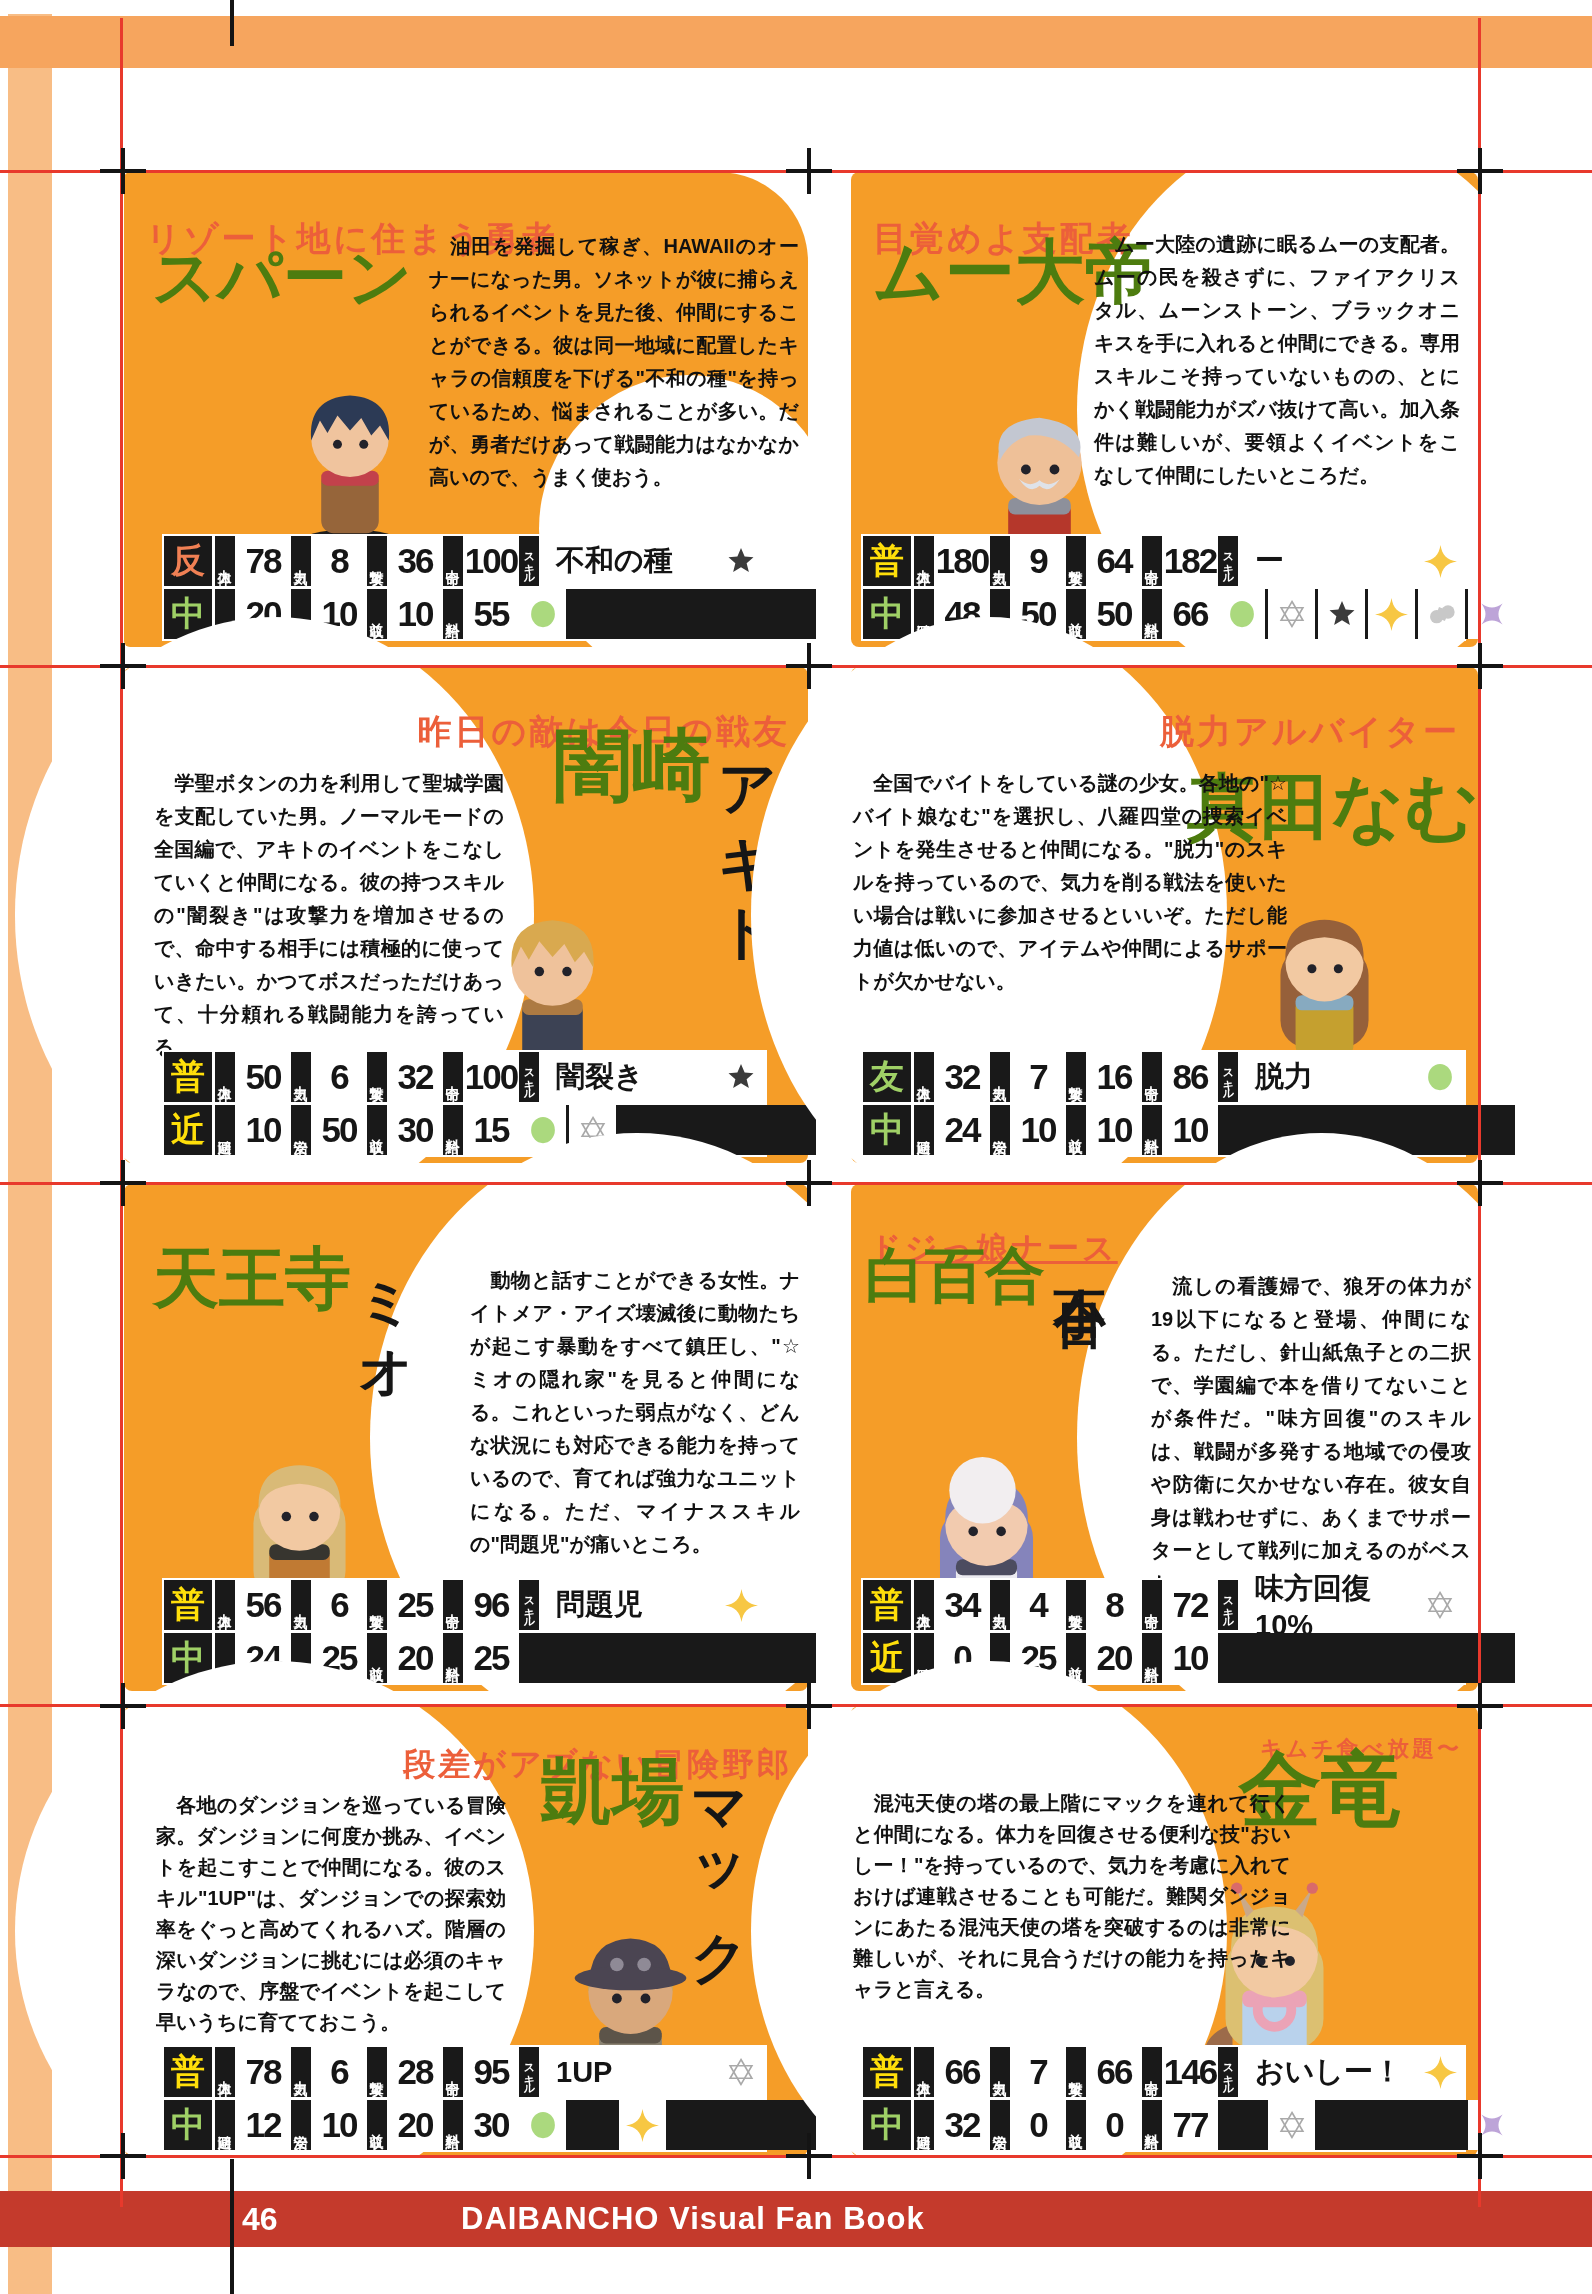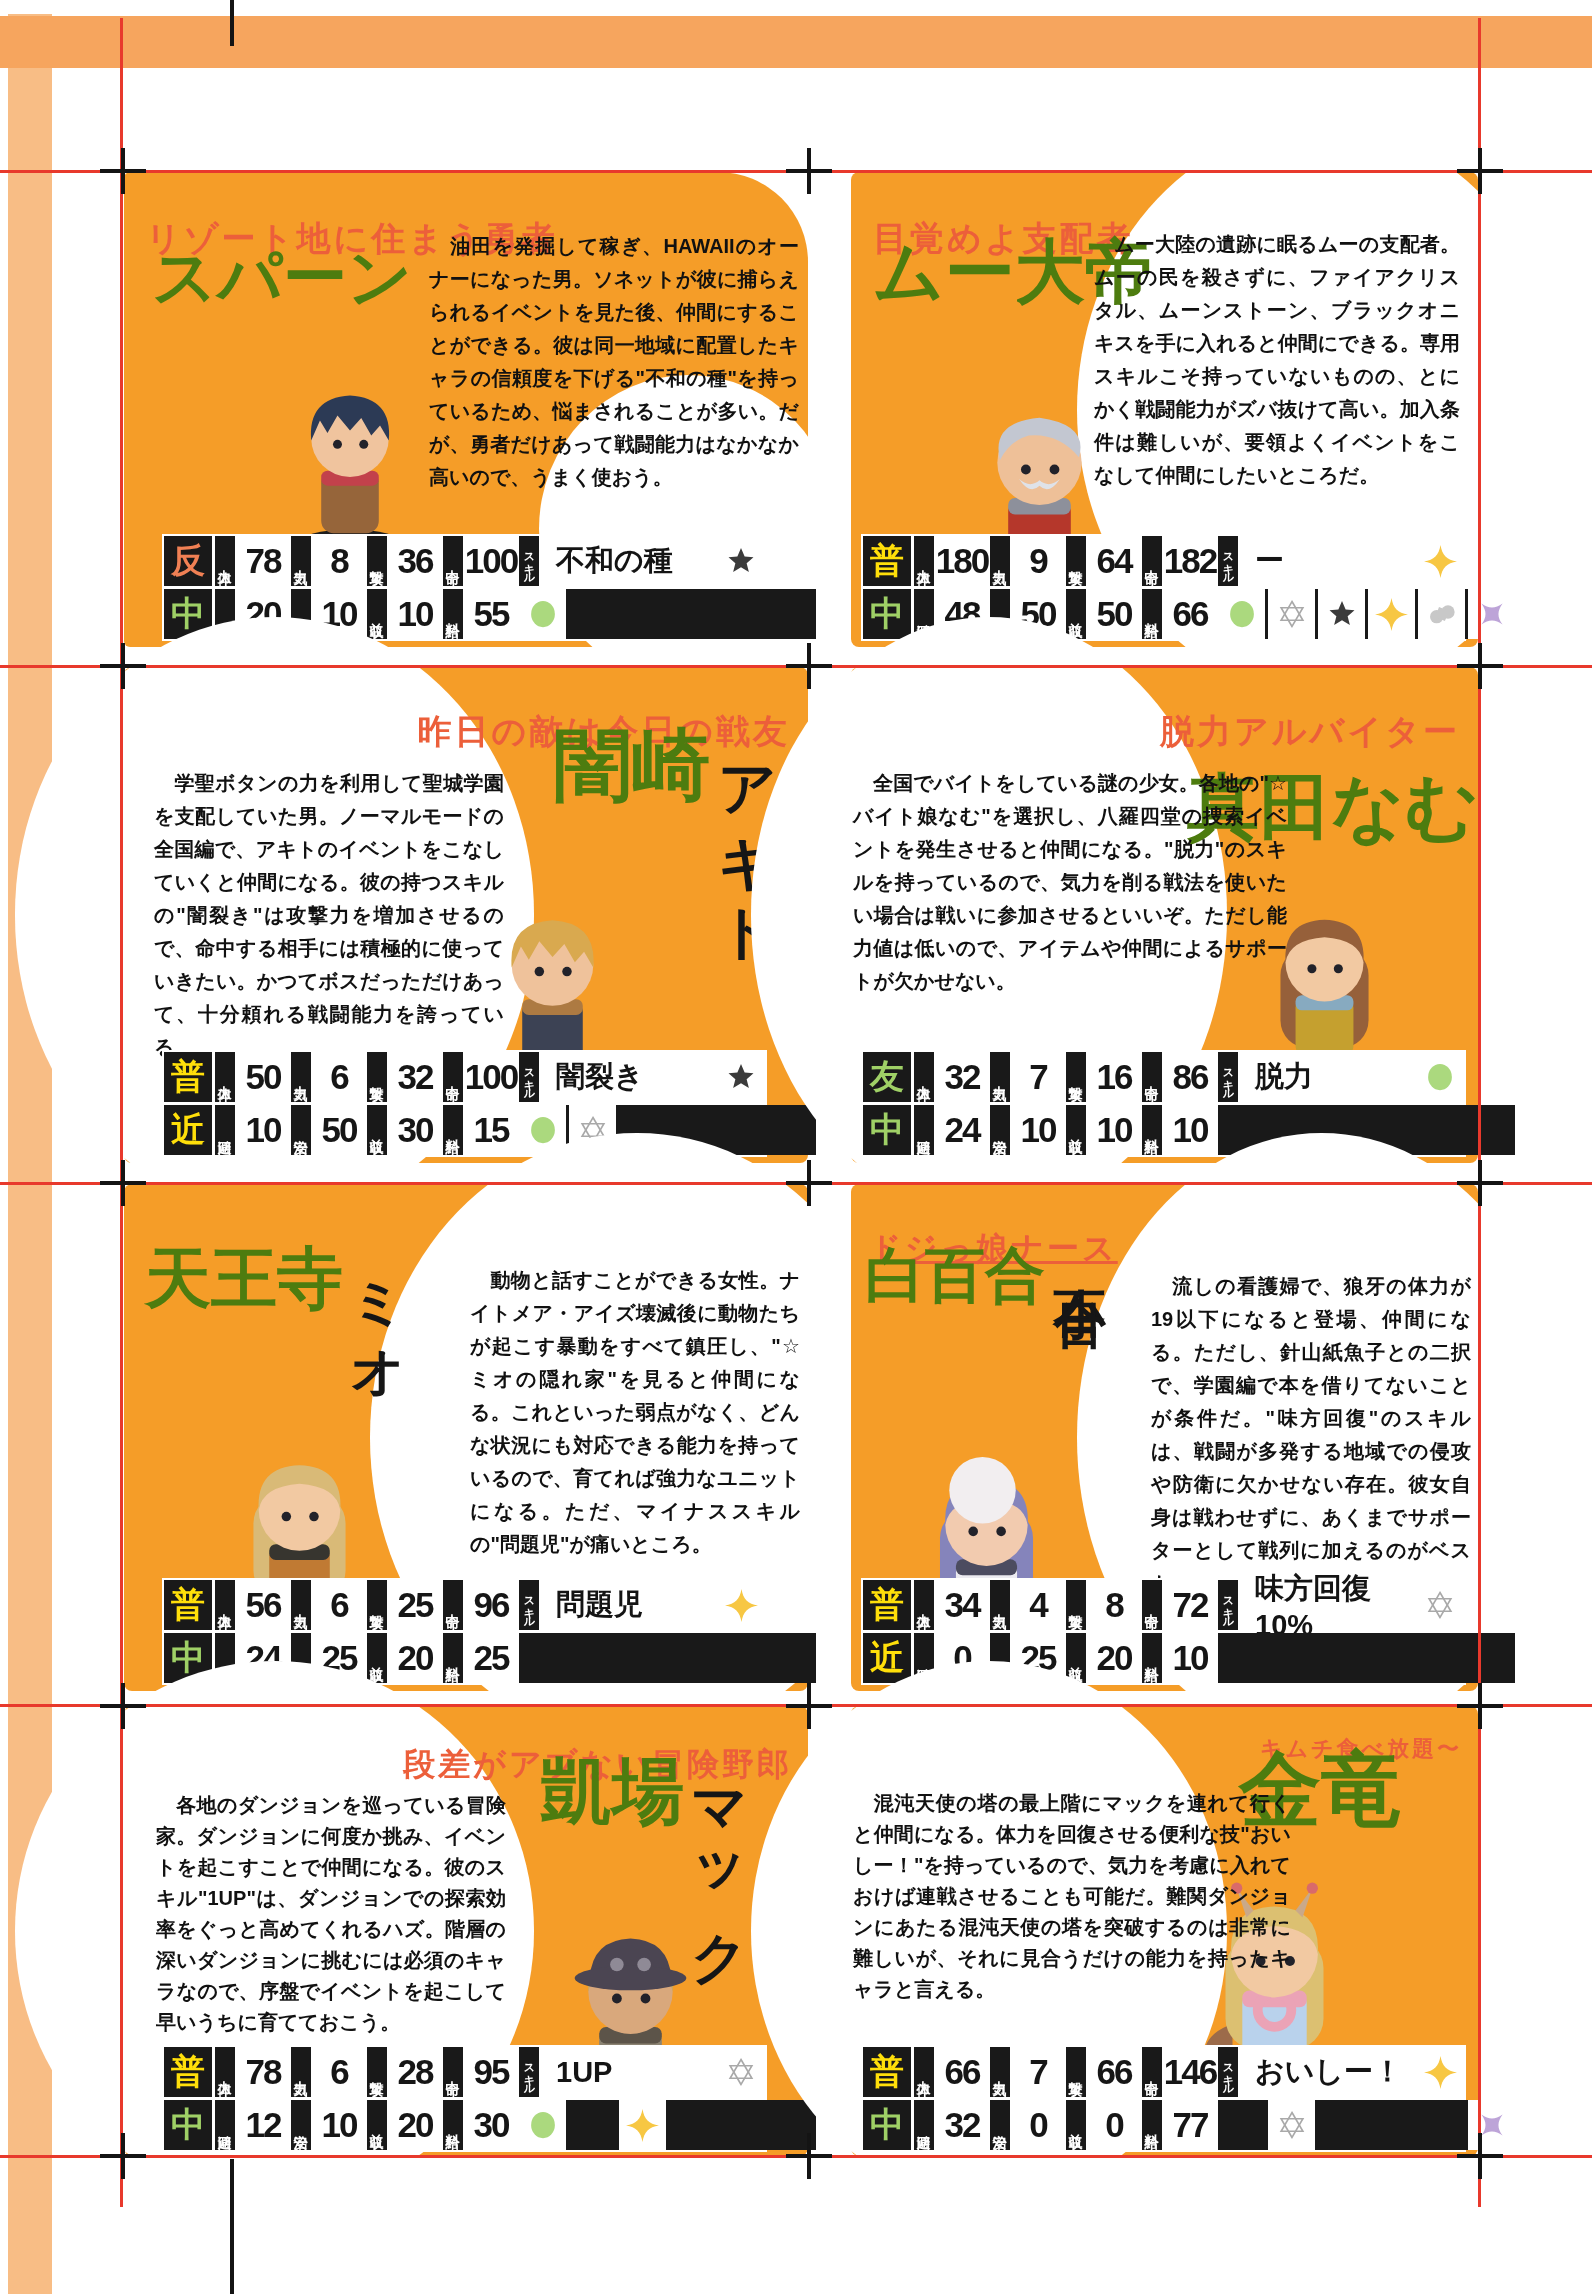--- a/index.html
+++ b/index.html
@@ -59,21 +59,21 @@
   
   .v1 .title{left:22px;top:16px;} .v1 .nm{left:28px;top:74px;} .v1 .nm-h{font-size:64px;}
   .v1 .sprite{left:149px;top:191px;} .v1 .desc{left:305px;top:58px;width:370px;}
   .v2 .title{left:22px;top:16px;} .v2 .nm{left:22px;top:66px;} .v2 .nm-h{font-size:70px;}
   .v2 .sprite{left:104px;top:209px;width:169px;height:211px;} .v2 .desc{left:243px;top:56px;width:366px;}
   .v3 .title{right:18px;top:14px;} .v3 .nm{left:430px;top:60px;} .v3 .nm-h{font-size:78px;}
   .v3 .nm-v{font-size:58px;} .v3 .sprite{left:348px;top:219px;width:161px;height:204px;}
   .v3 .desc{left:30px;top:100px;width:350px;}
   .v4 .title{right:18px;top:14px;} .v4 .nm{left:336px;top:105px;} .v4 .nm-h{font-size:72px;}
   .v4 .sprite{left:398px;top:219px;width:151px;height:197px;} .v4 .desc{left:2px;top:100px;width:434px;}
-  .v5 .title{left:20px;top:16px;} .v5 .nm{left:21px;top:62px;} .v5 .nm-h{font-size:66px;}
+  .v5 .title{left:20px;top:16px;} .v5 .nm{left:29px;top:62px;} .v5 .nm-h{font-size:66px;}
   .v5 .nm-v{font-size:54px;} .v5 .sprite{left:95px;top:247px;width:161px;height:204px;}
   .v5 .desc{left:346px;top:80px;width:330px;}
   .v6 .title{left:18px;top:16px;font-size:32px;text-decoration:underline;} .v6 .nm{left:14px;top:62px;} .v6 .nm-h{font-size:60px;}
   .v6 .nm-v{font-size:52px;} .v6 .sprite{left:55px;top:261px;width:161px;height:206px;}
   .v6 .desc{left:300px;top:86px;width:320px;}
   .v7 .title{right:16px;top:10px;font-size:32px;} .v7 .nm{left:416px;top:50px;} .v7 .nm-h{font-size:72px;}
   .v7 .nm-v{font-size:56px;} .v7 .sprite{left:423px;top:204px;width:167px;height:211px;}
   .v7 .desc{left:32px;top:84px;width:350px;line-height:31px;}
   .v7 .stats,.v8 .stats{bottom:4px;}
   .v8 .title{right:16px;top:10px;font-size:22px;} .v8 .nm{left:388px;top:44px;} .v8 .nm-h{font-size:82px;}
@@ -686,14 +686,18 @@
             <div class="islot on">
               <svg viewBox="0 0 24 24" width="30" height="30">
                 <path d="M12 0C13.2 7.4 16.6 10.8 24 12 16.6 13.2 13.2 16.6 12 24 10.8 16.6 7.4 13.2 0 12 7.4 10.8 10.8 7.4 12 0Z" fill="#bda4d8" transform="rotate(45 12 12)"></path>
               </svg>
             </div>
           </div>
         </div>
       </div>
   </section>
 
+  <div class="footer-bar">
+    <span class="page-num">46</span>
+    <span class="book-title">DAIBANCHO Visual Fan Book</span>
+  </div>
 </div>
 
 
 </body></html>

